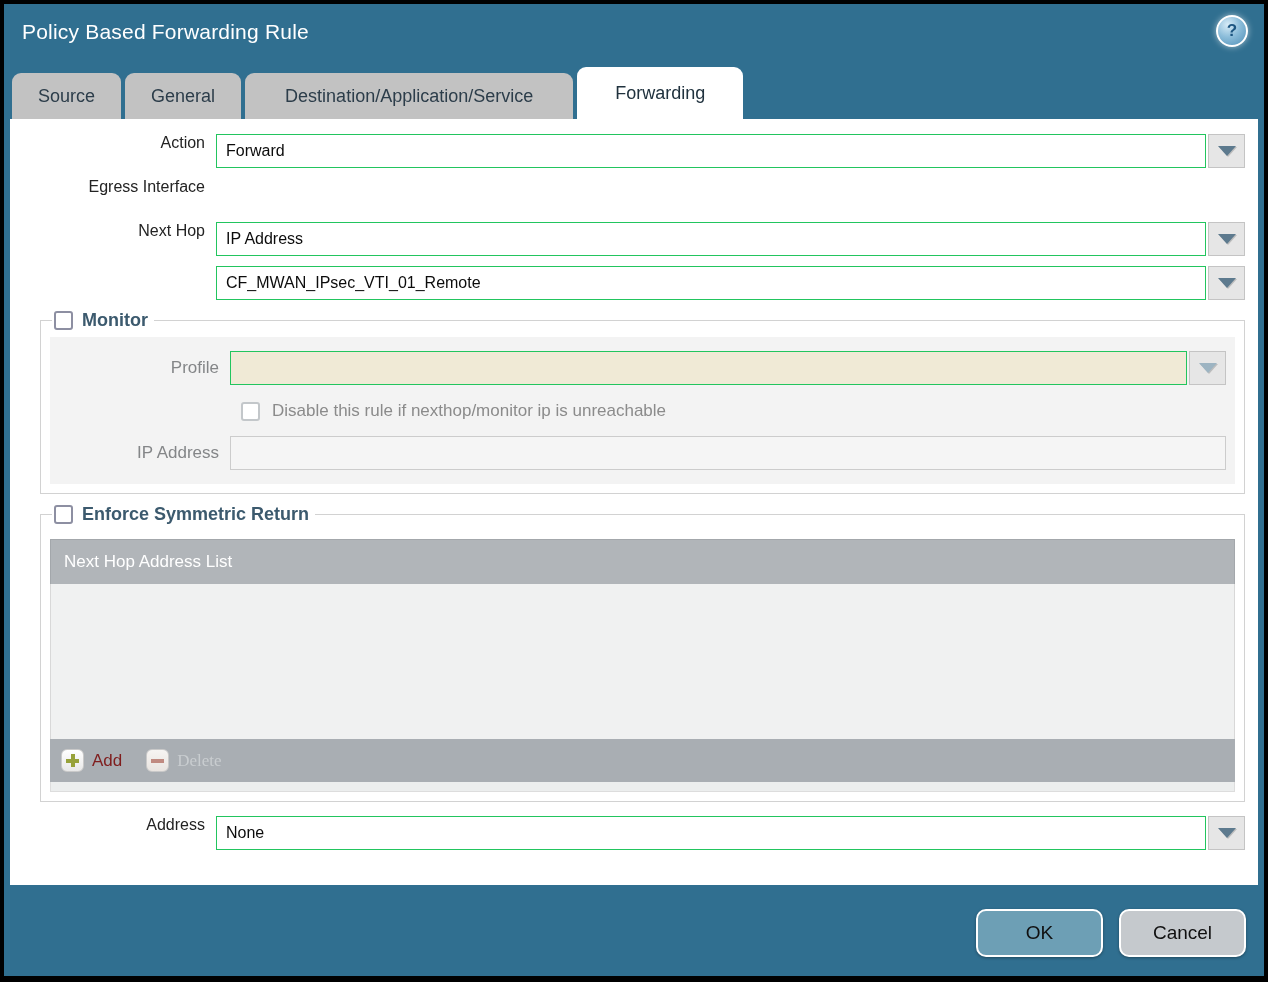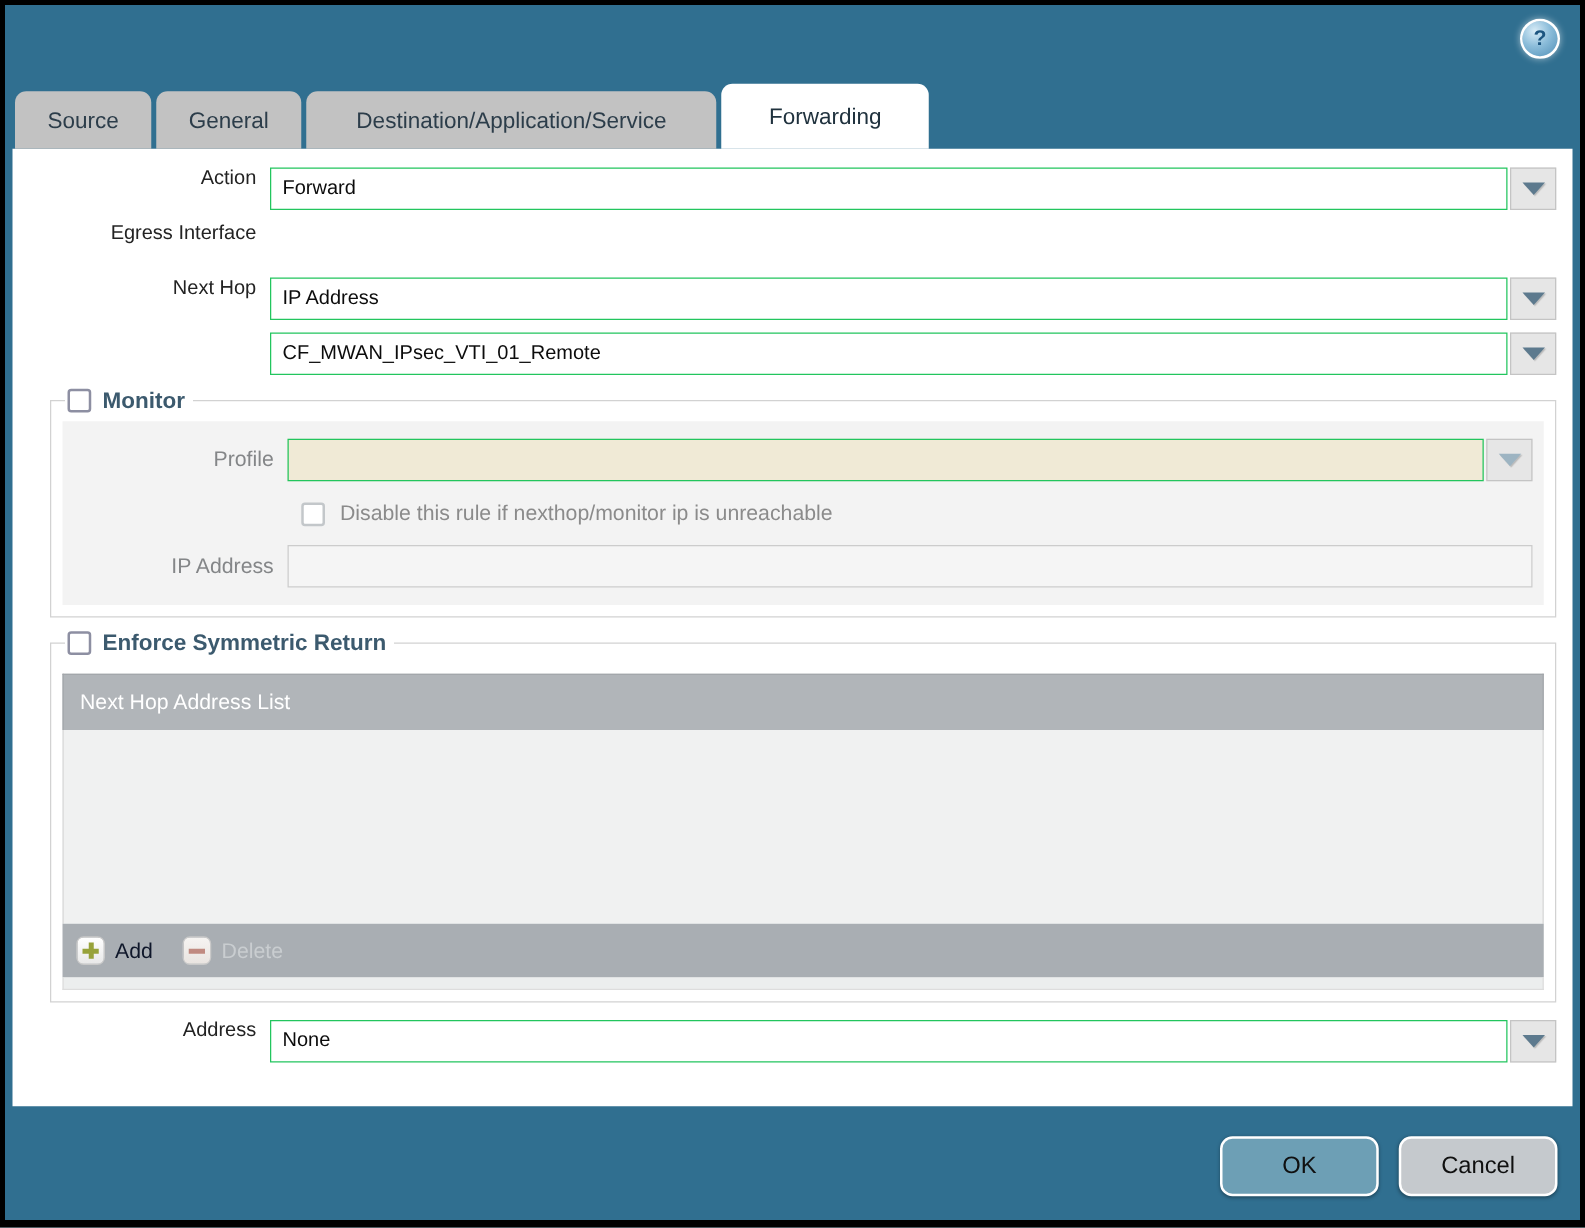--- a/index.html
+++ b/index.html
@@ -200,23 +200,23 @@
     height: 10px;
     background: #eceeee;
     border: 1px solid #dddddd;
     border-top: none;
   }
   .tbl-btn {
     display: flex; align-items: center; gap: 8px;
     cursor: pointer;
     font-size: 17px;
   }
-  .tbl-btn .label-on { color: #0f172a; }
+  .tbl-btn .label-on { color: #7f1d1d; }
   .tbl-btn.disabled { cursor: default; }
-  .tbl-btn.disabled .label-off { color: #c9cdd0; }
+  .tbl-btn.disabled .label-off { color: #c9cdd0; font-family: Liberation Serif, serif; }
   .mini-icon {
     width: 23px; height: 23px;
     border-radius: 6px;
     background: linear-gradient(#ffffff, #e8e8e8);
     border: 1px solid #c9c9c9;
     position: relative;
     flex: none;
   }
   .mini-icon::before, .mini-icon::after {
     content: "";
@@ -248,20 +248,21 @@
   }
   .btn-ok { background: #6d9fb5; }
   .btn-cancel { background: #c5c9cd; }
 </style>
 </head>
 <body>
 
 <div class="window">
 
   <div class="titlebar">
+    <div class="title">Policy Based Forwarding Rule</div>
     <div class="help-icon">?</div>
   </div>
 
   <div class="tabs">
     <div class="tab">Source</div>
     <div class="tab">General</div>
     <div class="tab wide">Destination/Application/Service</div>
     <div class="tab active">Forwarding</div>
   </div>
 

